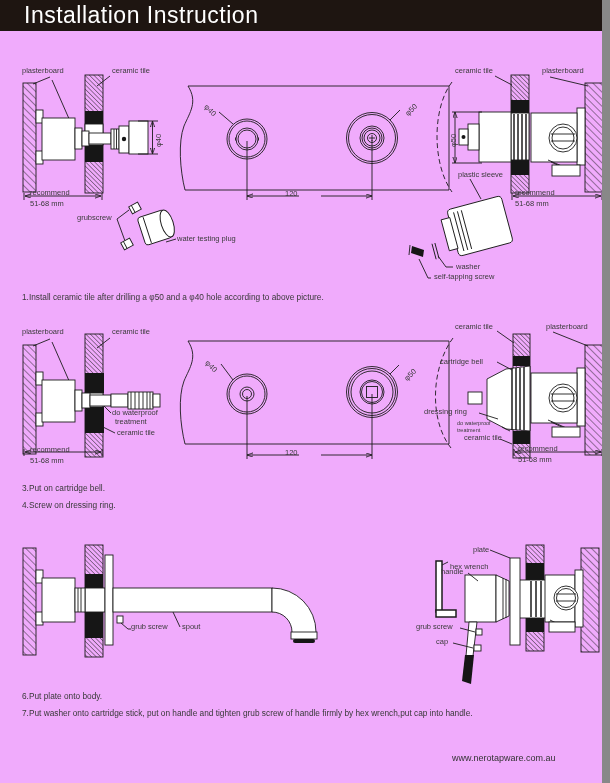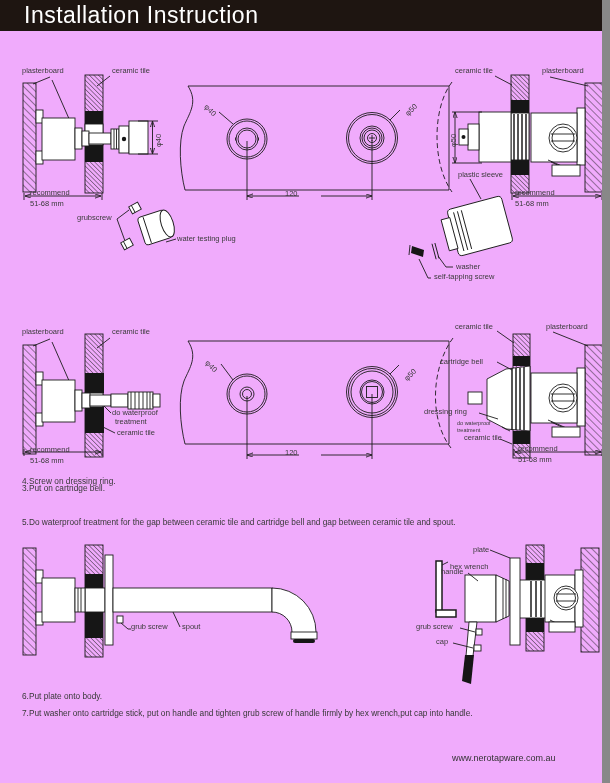--- a/index.html
+++ b/index.html
@@ -333,20 +333,21 @@
   <span class="lbl c" style="left:285px;top:190px;width:50px">120</span>
   <span class="lbl" style="left:455px;top:67px">ceramic tile</span>
   <span class="lbl" style="left:542px;top:67px">plasterboard</span>
   <span class="lbl rm90" style="left:450px;top:147px">φ50</span>
   <span class="lbl" style="left:458px;top:171px">plastic sleeve</span>
   <span class="lbl" style="left:456px;top:263px">washer</span>
   <span class="lbl" style="left:434px;top:273px">self-tapping screw</span>
   <span class="lbl c" style="left:515px;top:189px;width:75px">recommend</span>
   <span class="lbl c" style="left:515px;top:200px;width:75px">51-68 mm</span>
 
+  <p class="step" style="top:292px">1.Install ceramic tile after drilling a φ50 and a φ40 hole according to above picture.</p>
 
   <span class="lbl" style="left:22px;top:328px">plasterboard</span>
   <span class="lbl" style="left:112px;top:328px">ceramic tile</span>
   <span class="lbl" style="left:112px;top:409px">do waterproof</span>
   <span class="lbl" style="left:115px;top:418px">treatment</span>
   <span class="lbl" style="left:117px;top:429px">ceramic tile</span>
   <span class="lbl c" style="left:30px;top:446px;width:80px">recommend</span>
   <span class="lbl c" style="left:30px;top:457px;width:80px">51-68 mm</span>
   <span class="lbl r45" style="left:209px;top:359px">φ40</span>
   <span class="lbl rm45" style="left:403px;top:377px">φ50</span>
@@ -355,22 +356,21 @@
   <span class="lbl" style="left:546px;top:323px">plasterboard</span>
   <span class="lbl" style="left:440px;top:358px">cartridge bell</span>
   <span class="lbl" style="left:424px;top:408px">dressing ring</span>
   <span class="lbl tiny" style="left:457px;top:420px">do waterproof</span>
   <span class="lbl tiny" style="left:457px;top:427px">treatment</span>
   <span class="lbl" style="left:464px;top:434px">ceramic tile</span>
   <span class="lbl c" style="left:518px;top:445px;width:75px">recommend</span>
   <span class="lbl c" style="left:518px;top:456px;width:75px">51-68 mm</span>
 
   <p class="step" style="top:483px">3.Put on cartridge bell.</p>
-  <p class="step" style="top:476px">4.Screw on dressing ring.</p>
-  <p class="step" style="top:517px">5.Do waterproof treatment for the gap between ceramic tile and cartridge bell and gap between ceramic tile and spout.</p>
+  <p class="step" style="top:500px">4.Screw on dressing ring.</p>
 
   <span class="lbl" style="left:131px;top:623px">grub screw</span>
   <span class="lbl" style="left:182px;top:623px">spout</span>
   <span class="lbl" style="left:473px;top:546px">plate</span>
   <span class="lbl" style="left:450px;top:563px">hex wrench</span>
   <span class="lbl" style="left:441px;top:568px">handle</span>
   <span class="lbl" style="left:416px;top:623px">grub screw</span>
   <span class="lbl" style="left:436px;top:638px">cap</span>
 
   <p class="step" style="top:691px">6.Put plate onto body.</p>

